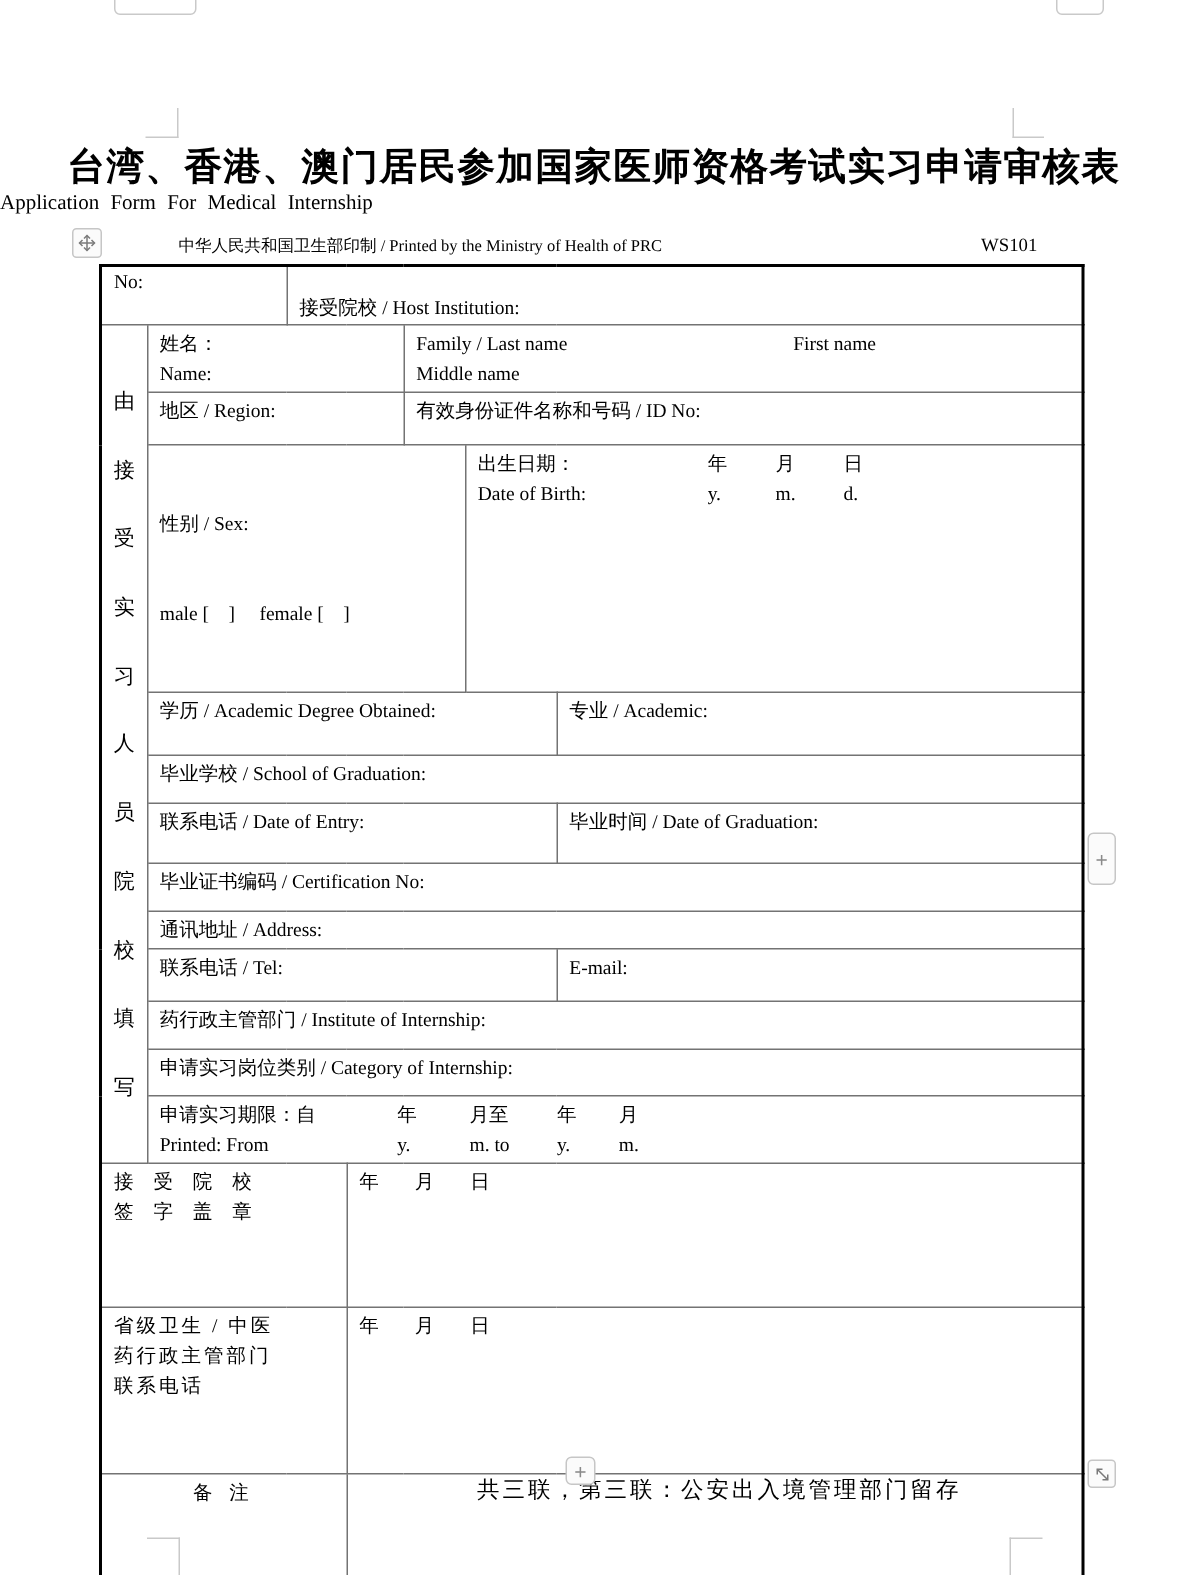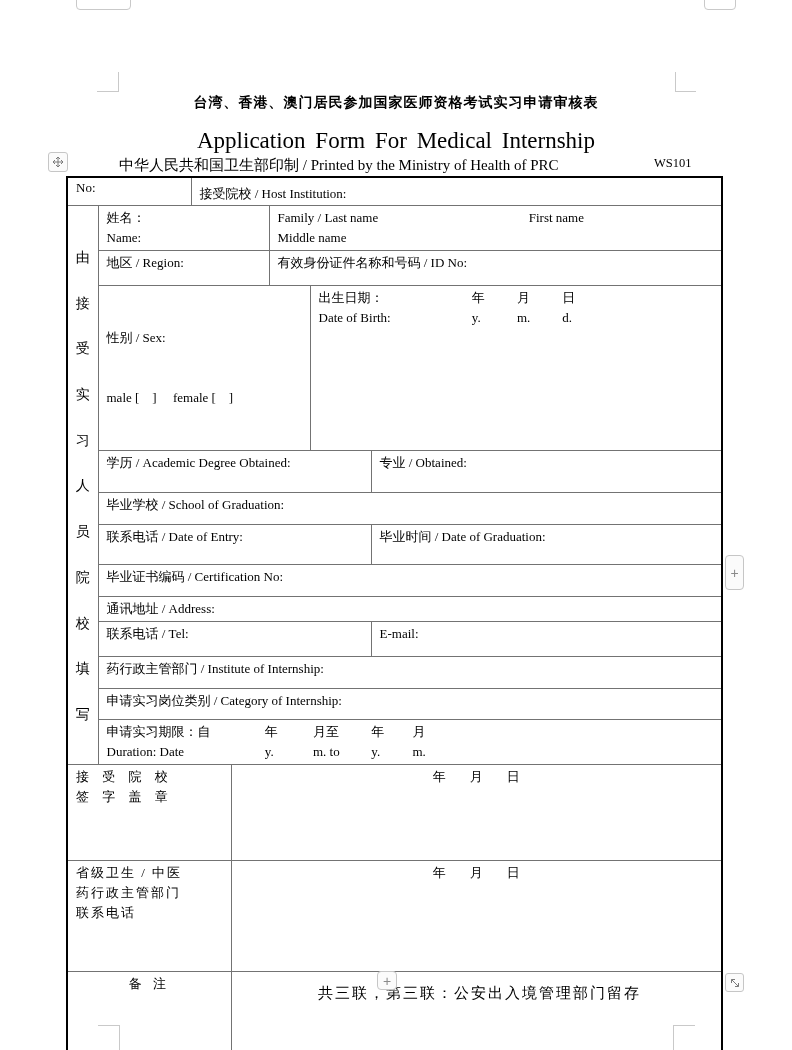--- a/index.html
+++ b/index.html
@@ -2,24 +2,24 @@
 <html><head>
 <meta charset="utf-8">
 <style>
   html,body{margin:0;padding:0}
   body{
     width:792px;height:1050px;position:relative;background:#ffffff;
     font-family:"Liberation Serif",serif;color:#000;overflow:hidden;
   }
   
   .title-cn{position:absolute;top:94px;left:0;width:792px;text-align:center;
-    font-size:14px;font-weight:bold;letter-spacing:1px}
-  .title-en{position:absolute;top:128px;left:0;width:792px;text-align:center;
-    font-size:23px;word-spacing:4px}
-  .print-line{position:absolute;top:156px;left:119px;font-size:15px}
+    font-size:25px;font-weight:bold;letter-spacing:1px}
+  .title-en{position:absolute;top:128px;left:0;width:792px;
+    font-size:14px;word-spacing:4px}
+  .print-line{position:absolute;top:156px;left:119px;font-size:11px}
   .form-code{position:absolute;top:156px;left:654px;font-size:12.5px}
   
   .footer-note{position:absolute;top:984px;left:318px;font-size:15px;letter-spacing:2px}
   
   table.form{position:absolute;left:66px;top:176px;width:657px;
     border-collapse:collapse;table-layout:fixed;border:2px solid #000}
   table.form td{border:1px solid #737373;font-size:13px;line-height:20px;
     padding:2px 8px;vertical-align:top;overflow:hidden}
   td.pre{white-space:pre}
   td.side{padding:0;position:relative}
@@ -33,21 +33,21 @@
   .lab155{display:inline-block;width:155px}
   .s45{display:inline-block;width:45px}
   .s55{display:inline-block;width:55px}
   .s38{display:inline-block;width:38px}
   .r13 td{line-height:17px;padding-top:3px}
   td.sign-label{vertical-align:middle;font-size:15px;line-height:30px;
     letter-spacing:5px;padding:0 0 0 16px}
   td.sign-label2{vertical-align:middle;font-size:15px;line-height:29px;
     letter-spacing:2px;padding:0 0 0 11px}
   td.remark{vertical-align:middle;text-align:center;font-size:15px;letter-spacing:4px}
-  td.date-cell{vertical-align:bottom;text-align:center;
+  td.date-cell{vertical-align:bottom;text-align:left;
     padding:0 14px 20px 0;font-size:14px}
   .ml24{margin-left:24px}
   
   .ui-btn{position:absolute;display:flex;align-items:center;justify-content:center;
     background:#fbfbfb;border:1px solid #c6c6c6;border-radius:3px;
     color:#8a8a8a;z-index:6;font-family:"Liberation Sans",sans-serif;box-sizing:border-box}
   #move-handle{left:48px;top:152px;width:20px;height:20px}
   #col-plus{left:725px;top:555px;width:19px;height:35px;border-radius:4px;font-size:14px;line-height:14px}
   #row-plus{left:377px;top:971px;width:20px;height:19px;border-radius:4px;font-size:14px;line-height:14px}
   #resize-handle{left:725px;top:973px;width:19px;height:19px}
@@ -112,21 +112,21 @@
     <col style="width:38px">
       <col style="width:41px">
       <col style="width:61px">
       <col>
   </colgroup>
   <tbody>
       <tr style="height:21px">
     <td colspan="2" style="padding-top:1px;line-height:18px">
       <span>No:</span>
     </td>
-    <td colspan="5" style="padding-top:7px;line-height:18px">
+    <td colspan="5" style="padding-top:18px;line-height:18px">
       <span>接受院校 / Host Institution:</span>
     </td>
   </tr>
   <tr style="height:43px">
     <td class="side" rowspan="12">
       <div class="side-stack">
         <span>由</span>
         <span>接</span>
         <span>受</span>
         <span>实</span>
@@ -177,21 +177,21 @@
         <span class="s42">m.</span>
         <span>d.</span>
       </div>
     </td>
   </tr>
   <tr style="height:42px">
     <td colspan="5">
       <span>学历 / Academic Degree Obtained:</span>
     </td>
     <td>
-      <span>专业 / Obtained:</span>
+      <span>专业 / Academic:</span>
     </td>
   </tr>
   <tr style="height:32px">
     <td colspan="6">
       <span>毕业学校 / School of Graduation:</span>
     </td>
   </tr>
   <tr style="height:40px">
     <td colspan="5">
       <span>联系电话 / Date of Entry:</span>
@@ -231,21 +231,21 @@
   <tr style="height:37px" class="r13">
     <td colspan="6">
       <div>
         <span class="lab155">申请实习期限：自</span>
         <span class="s45">年</span>
         <span class="s55">月至</span>
         <span class="s38">年</span>
         <span>月</span>
       </div>
       <div>
-        <span class="lab155">Duration: Date</span>
+        <span class="lab155">Printed: From</span>
         <span class="s45">y.</span>
         <span class="s55">m. to</span>
         <span class="s38">y.</span>
         <span>m.</span>
       </div>
     </td>
   </tr>
   <tr style="height:96px">
     <td colspan="3" class="sign-label">
       <div>接 受 院 校</div>

